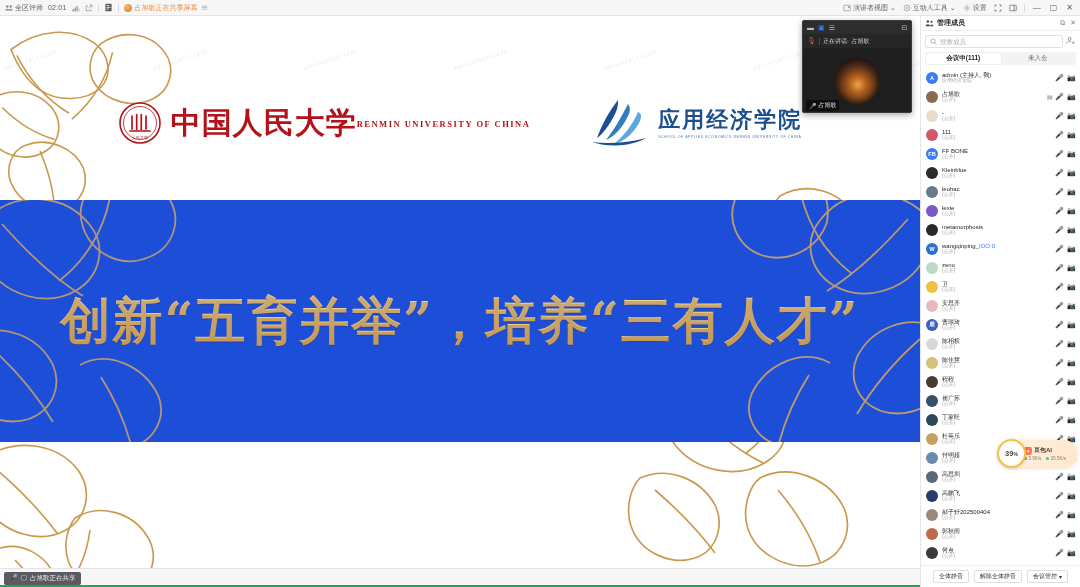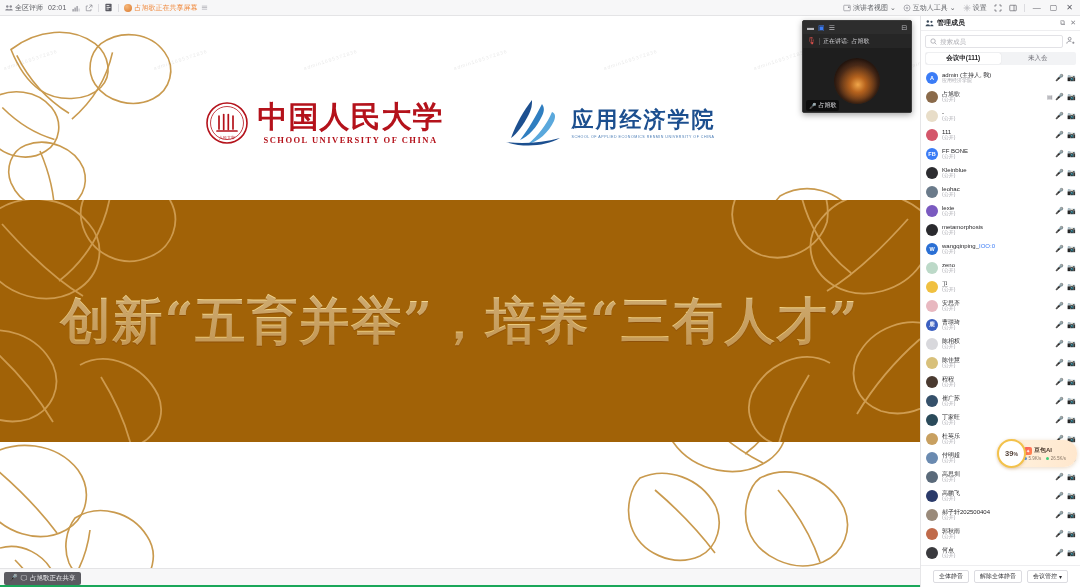--- a/index.html
+++ b/index.html
@@ -50,21 +50,21 @@
   .flora.br { right: -20px; bottom: -30px; width: 330px; height: 300px; }
   .flora.rm { right: -10px; top: 150px; width: 180px; height: 300px; }
 
   
   .logo-row {
     position: absolute; left: 0; top: 82px; width: 920px;
     display: flex; align-items: center; justify-content: center; gap: 58px;
   }
   .logo-ruc { display: flex; align-items: center; gap: 9px; }
   .ruc-seal { width: 44px; height: 44px; flex: none; }
-  .ruc-text { display: flex; flex-direction: column; align-items: center; }
+  .ruc-text { display: flex; flex-direction: row; align-items: center; }
   .ruc-cn {
     font-family: "DejaVu Serif", "Liberation Serif", serif;
     font-size: 30px; font-weight: 700; color: #b4121b; letter-spacing: 1px;
     line-height: 1.05;
   }
   .ruc-en {
     font-family: "Liberation Serif", serif;
     font-size: 8.5px; font-weight: 700; color: #b4121b; letter-spacing: 1.5px;
     margin-top: 2px;
   }
@@ -74,21 +74,21 @@
   .sae-cn {
     font-family: "DejaVu Serif", "Liberation Serif", serif;
     font-size: 22px; font-weight: 700; color: #1c4f8f; letter-spacing: 2px;
     line-height: 1.1;
   }
   .sae-en { font-size: 3.6px; color: #4a7cb5; letter-spacing: .5px; margin-top: 3px; }
 
   
   .band {
     position: absolute; left: 0; top: 184px; width: 920px; height: 242px;
-    background: #a16207; overflow: hidden;
+    background: #1d4ed8; overflow: hidden;
   }
   .band-flora { position: absolute; pointer-events: none; }
   .band-flora.l { left: -40px; top: -45px; width: 300px; height: 330px; }
   .band-flora.r { right: -30px; top: -50px; width: 300px; height: 340px; }
   .band-title {
     position: absolute; left: 0; top: 0; width: 920px; height: 242px;
     display: flex; align-items: center; justify-content: center;
     font-family: "DejaVu Serif", "Liberation Serif", serif;
     font-size: 50px; font-weight: 700; letter-spacing: 2px;
     color: #f7e2a8;
@@ -440,21 +440,21 @@
                   <path d="M18.7 13.5v15"></path>
                   <path d="M23.3 13.5v15"></path>
                   <path d="M28 15v13"></path>
                 <path d="M12 30h20"></path>
               </g>
               <text x="22" y="38" font-size="4" fill="#b4121b" text-anchor="middle" font-family="DejaVu Serif, serif">人民大學</text>
             </svg>
           </span>
           <span class="ruc-text">
             <span class="ruc-cn">中国人民大学</span>
-            <span class="ruc-en">SCHOOL UNIVERSITY OF CHINA</span>
+            <span class="ruc-en">RENMIN UNIVERSITY OF CHINA</span>
           </span>
         </div>
 
         <div class="logo-sae">
           <span class="sae-mark">
             <svg viewBox="0 0 62 50">
               <path d="M30 2C22 12 14 26 9 40c6-4 13-14 18-24 3-6 3-10 3-14z" fill="#1c4f8f"></path>
               <path d="M40 6c-6 12-14 26-22 36 8-3 17-13 22-24 3-6 2-9 0-12z" fill="#2f7ec0"></path>
               <path d="M50 14c-5 12-14 24-24 32 10-2 21-12 26-23 2-5 1-8-2-9z" fill="#5aa8dc"></path>
               <path d="M4 44c16 2 36 1 54-4-14 8-36 10-54 4z" fill="#1c4f8f"></path>

